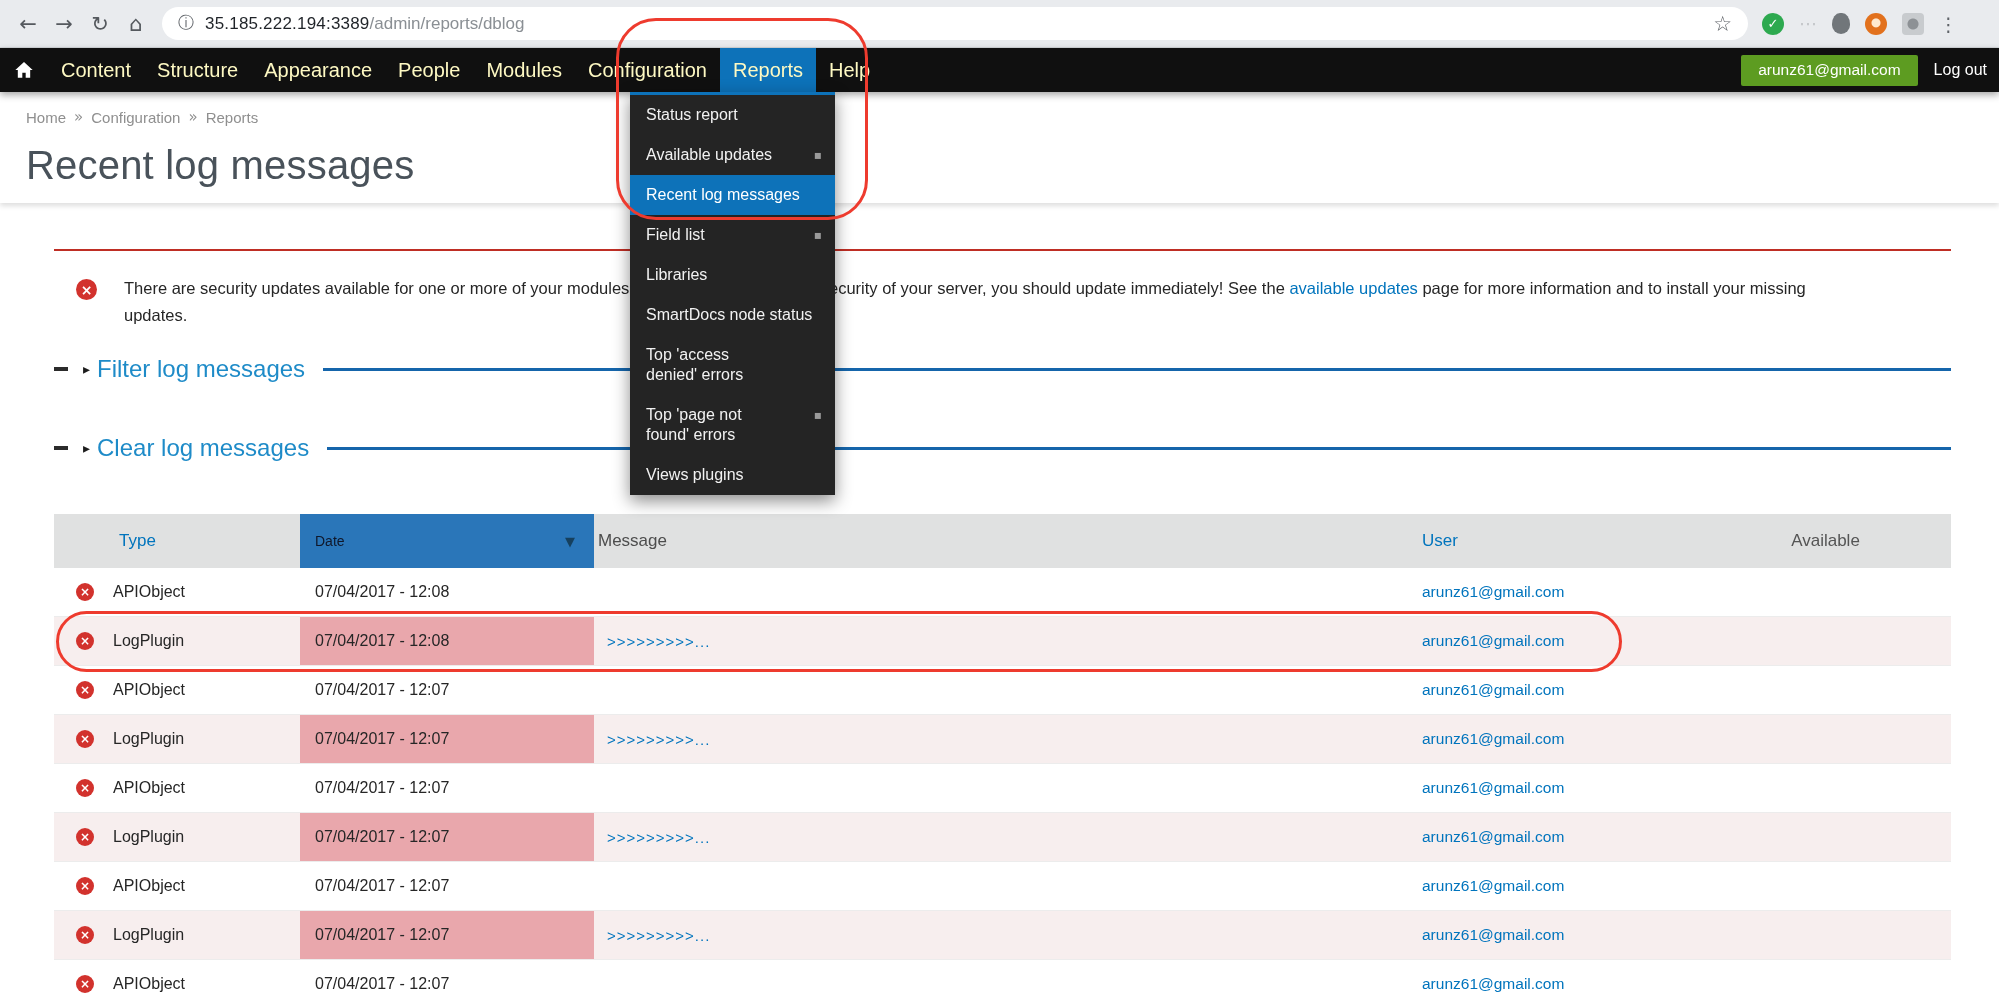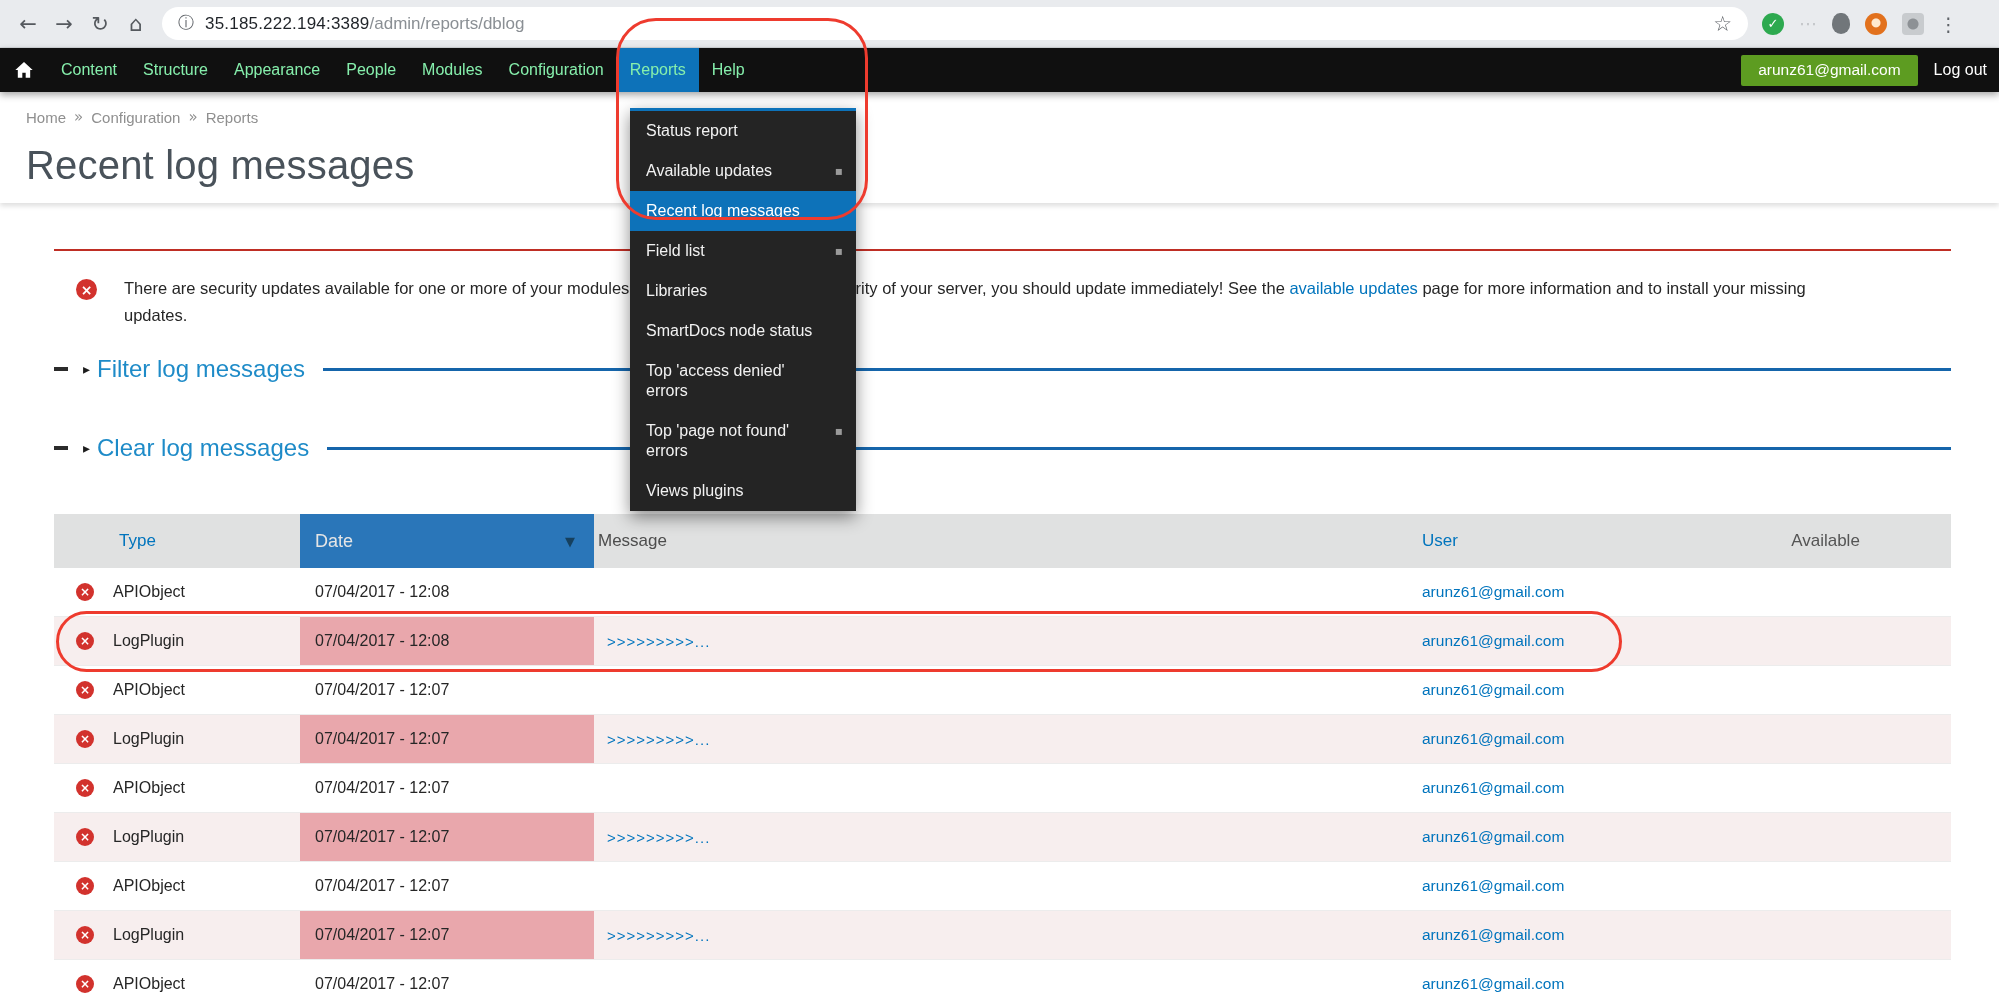--- a/index.html
+++ b/index.html
@@ -25,30 +25,30 @@
   .ext-orange { width:22px; height:22px; border-radius:50%;
     background:radial-gradient(circle at 50% 45%, #ffe9cf 0 4px, #e2711d 5px); }
   .ext-gray { width:22px; height:22px; border-radius:4px;
     background:radial-gradient(circle, #8d9195 0 5px, #c8cbce 6px); }
   .menu-dots { font-size:19px; color:#5f6368; width:18px; text-align:center; }
 
   
   .admintb { height:44px; background:#101010; display:flex; align-items:stretch;
     position:relative; z-index:300; box-shadow:0 3px 7px rgba(0,0,0,.35); }
   .tb-home { width:48px; display:flex; align-items:center; justify-content:center; }
-  .tb-tab { padding:0 13px; display:flex; align-items:center; font-size:16px; color:#86efac; white-space:nowrap; }
+  .tb-tab { padding:0 13px; display:flex; align-items:center; font-size:20px; color:#fef9c3; white-space:nowrap; }
   .tb-tab.active { background:#0d72b9; }
   .tb-right { margin-left:auto; display:flex; align-items:center; gap:16px; padding-right:12px; }
   .tb-account { background:#5d9c21; color:#fff; height:31px; display:flex; align-items:center;
     padding:0 17px; border-radius:2px; font-size:15.5px; }
   .tb-logout { font-size:16px; color:#fff; }
 
   
-  .ddmenu { position:absolute; left:630px; top:92px; width:226px; background:#242424;
-    border-top:3px solid #0d72b9; box-shadow:0 6px 16px rgba(0,0,0,.45); z-index:500;margin-top:16px; }
+  .ddmenu { position:absolute; left:630px; top:92px; width:205px; background:#242424;
+    border-top:3px solid #0d72b9; box-shadow:0 6px 16px rgba(0,0,0,.45); z-index:500; }
   .mitem { position:relative; padding:10px 16px; font-size:16px; line-height:20px; color:#f2f2f2; }
   .mitem.two { padding-right:52px; }
   .mitem.active { background:#0d72b9; color:#fff; }
   .mbadge { position:absolute; right:13px; top:50%; transform:translateY(-50%);
     color:#9a9a9a; font-size:12px; line-height:12px; }
   .mitem.two .mbadge { top:20px; }
 
   
   .pagehead { background:#fff; padding:16px 0 16px 26px; box-shadow:0 3px 5px rgba(0,0,0,.13);
     position:relative; z-index:10; }
@@ -77,21 +77,21 @@
   
   .logtable { margin-top:48px; }
   .lrow { display:grid; grid-template-columns:246px 294px 816px 290px 251px; align-items:stretch; }
   .lrow.hdr { background:#e0e1e1; height:54px; }
   .lrow.body { height:49px; border-bottom:1px solid #ececec; position:relative; background:#fff; }
   .lrow.pink { background:#f7eeee; }
   .cell { display:flex; align-items:center; }
   .h-type { padding-left:65px; }
   .h-type a { color:#0074bd; font-size:17px; text-decoration:none; }
   .h-date { background:#2a76b9; position:relative; padding-left:15px; }
-  .h-date a { color:#e5e5e5; font-size:18px; text-decoration:none; }
+  .h-date a { color:#0f172a; font-size:14px; text-decoration:none; }
   .sort-ic { position:absolute; right:19px; top:50%; transform:translateY(-50%);
     color:#16405e; font-size:13px; }
   .h-msg { padding-left:4px; color:#4d4d4d; font-size:17px; }
   .h-user { padding-left:12px;align-items:center; }
   .h-user a { color:#0074bd; font-size:17px; text-decoration:none; }
   .h-ops { justify-content:center; color:#555; font-size:17px; }
   .c-type { padding-left:22px; gap:19px; }
   .err { width:18px; height:18px; border-radius:50%; background:#d2322d; color:#fff;
     font-size:12px; font-weight:bold; display:flex; align-items:center; justify-content:center;
     flex:0 0 auto; }

